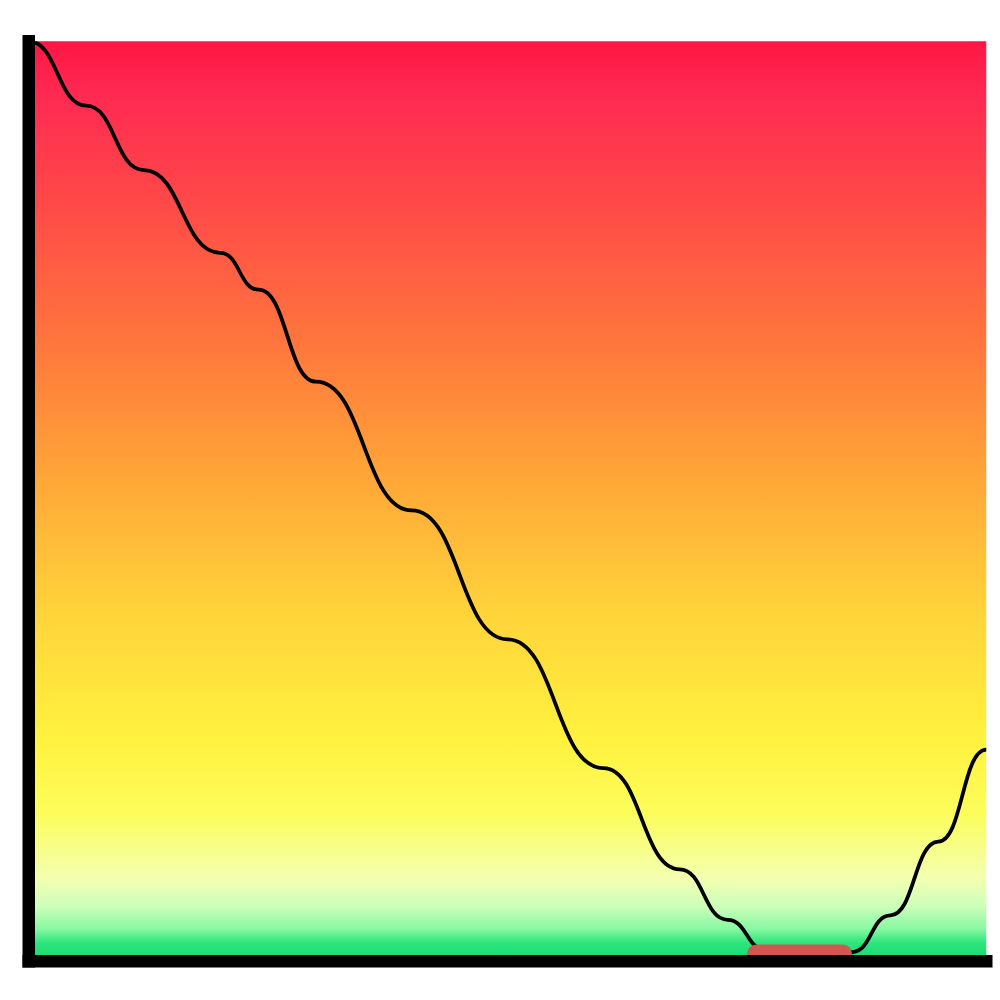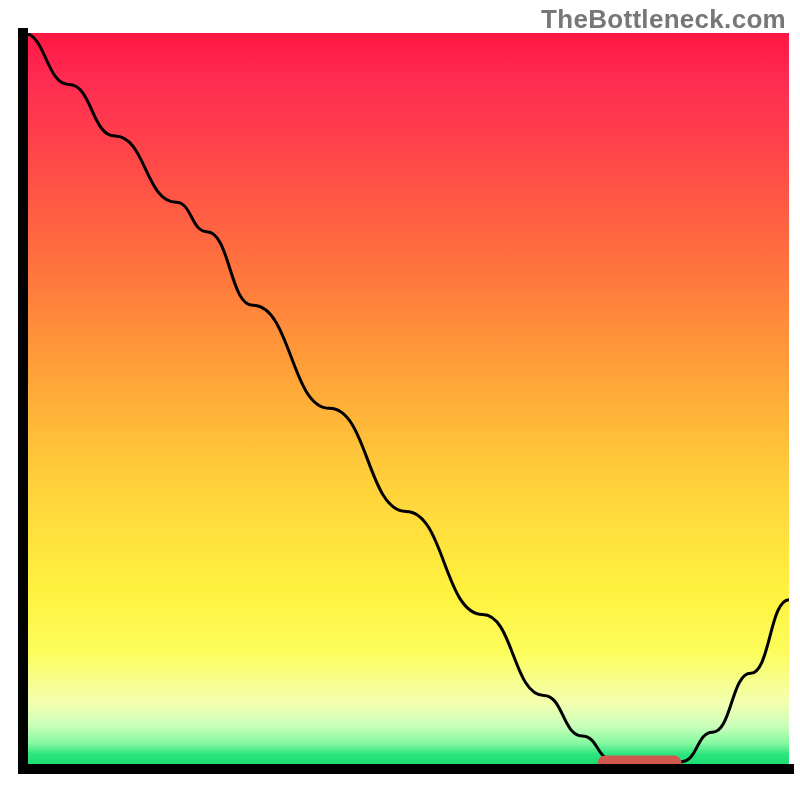--- a/index.html
+++ b/index.html
@@ -80,21 +80,20 @@
   .marker {
     stroke: #cf584f;
     stroke-width: 15;
     stroke-linecap: round;
   }
 </style>
 </head>
 <body>
 
 <div class="wrapper">
-  <div class="watermark">TheBottleneck.com</div>
 
   <div class="plot"></div>
 
   <svg class="curve-svg" viewBox="0 0 766 736" preserveAspectRatio="none">
     <path id="curve-path" class="curve-path" d="M 0 0 C 22.98 0 22.98 51.51999999999998 45.96 51.51999999999998 C 68.94 51.51999999999998 68.94 103.03999999999996 91.92 103.03999999999996 C 122.56 103.03999999999996 122.56 169.27999999999997 153.20000000000002 169.27999999999997 C 168.52 169.27999999999997 168.52 198.72000000000003 183.84 198.72000000000003 C 206.82 198.72000000000003 206.82 272.32 229.79999999999998 272.32 C 268.1 272.32 268.1 375.36 306.40000000000003 375.36 C 344.70000000000005 375.36 344.70000000000005 478.40000000000003 383 478.40000000000003 C 421.29999999999995 478.40000000000003 421.29999999999995 581.44 459.59999999999997 581.44 C 490.24 581.44 490.24 662.4 520.88 662.4 C 540.03 662.4 540.03 702.88 559.18 702.88 C 574.5 702.88 574.5 727.168 589.82 727.168 C 608.97 727.168 608.97 732.32 628.12 732.32 C 643.44 732.32 643.44 728.64 658.76 728.64 C 674.0799999999999 728.64 674.0799999999999 699.2 689.4 699.2 C 708.55 699.2 708.55 640.3199999999999 727.6999999999999 640.3199999999999 C 746.8499999999999 640.3199999999999 746.8499999999999 566.72 766 566.72"></path>
     <line id="marker-line" class="marker" x1="582.16" x2="651.1" y1="730.112" y2="730.112"></line>
   </svg>
 
   <div class="frame"></div>
 </div>

